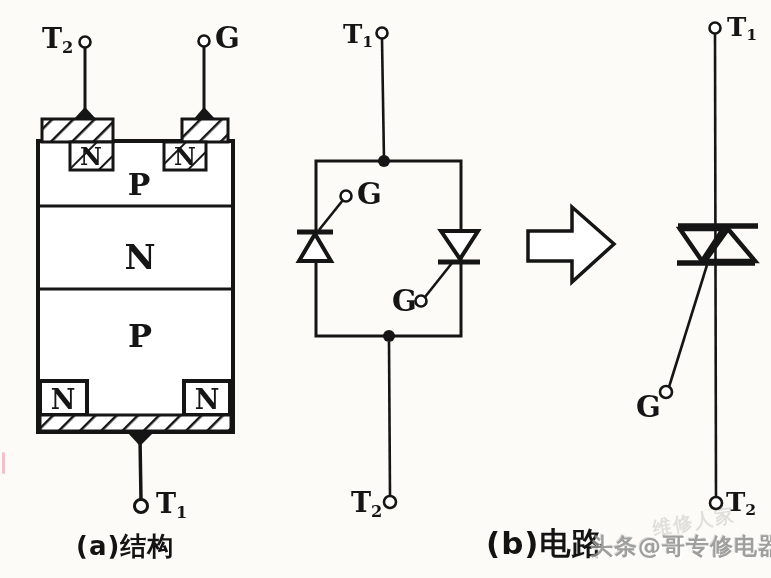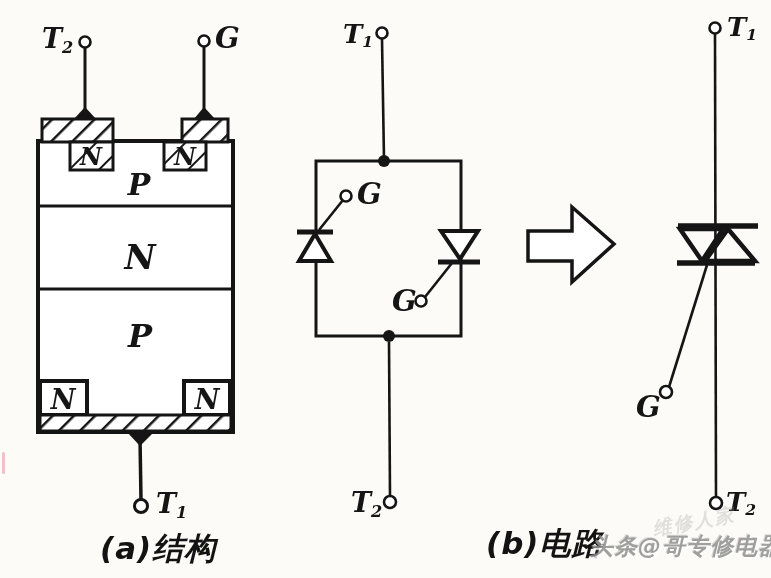--- a/index.html
+++ b/index.html
@@ -1,19 +1,19 @@
 <!DOCTYPE html>
 <html><head>
 <meta charset="utf-8">
 <style>
   html,body{margin:0;padding:0;background:#e8e8e8;}
   .figure{
     position:relative;width:771px;height:578px;
     background:#fcfbf7;overflow:hidden;
-    font-family:"DejaVu Serif", serif;color:#151515;font-style:italic;
+    font-family:"DejaVu Serif", serif;color:#151515;
   }
   svg.art{position:absolute;left:0;top:0;}
   .lbl{
     position:absolute;font-weight:700;line-height:1;
     font-family:"DejaVu Serif", serif;color:#151515;
     white-space:nowrap;
   }
   .lbl sub{font-size:.60em;line-height:0;vertical-align:-0.28em;}
   .ctr{transform:translate(-50%,-50%);}
   .caption{
@@ -126,21 +126,21 @@
   <span class="lbl" style="left:42px;top:25px;font-size:27px;"><span>T</span><sub>2</sub></span>
   <span class="lbl" style="left:215px;top:24px;font-size:29px;">G</span>
   <span class="lbl ctr" style="left:139px;top:185px;font-size:30px;">P</span>
   <span class="lbl ctr" style="left:140px;top:257px;font-size:34px;">N</span>
   <span class="lbl ctr" style="left:140px;top:336px;font-size:32px;">P</span>
   <span class="lbl ctr" style="left:91px;top:157px;font-size:24px;">N</span>
   <span class="lbl ctr" style="left:185px;top:157px;font-size:24px;">N</span>
   <span class="lbl ctr" style="left:63px;top:399px;font-size:27px;">N</span>
   <span class="lbl ctr" style="left:207px;top:399px;font-size:27px;">N</span>
   <span class="lbl" style="left:156px;top:490px;font-size:27px;"><span>T</span><sub>1</sub></span>
-  <div class="caption" style="left:100px;top:533px;font-size:31px;">(a)结构</div>
+  <div class="caption" style="left:76px;top:533px;font-size:26px;">(a)结构</div>
 
   <span class="lbl" style="left:343px;top:21px;font-size:26px;"><span>T</span><sub>1</sub></span>
   <span class="lbl" style="left:357px;top:180px;font-size:29px;">G</span>
   <span class="lbl" style="left:392px;top:287px;font-size:29px;">G</span>
   <span class="lbl" style="left:351px;top:489px;font-size:27px;"><span>T</span><sub>2</sub></span>
   <div class="caption" style="left:486px;top:528px;font-size:31px;text-align:center;">(b)电路</div>
 
   <span class="lbl" style="left:727px;top:14px;font-size:26px;"><span>T</span><sub>1</sub></span>
   <span class="lbl" style="left:636px;top:393px;font-size:29px;">G</span>
   <span class="lbl" style="left:726px;top:489px;font-size:26px;"><span>T</span><sub>2</sub></span>

